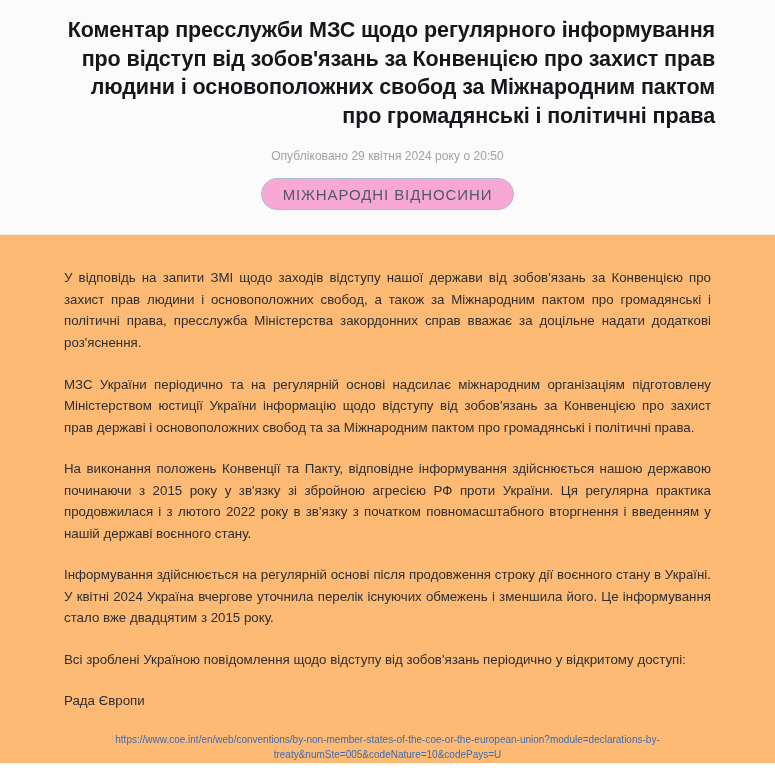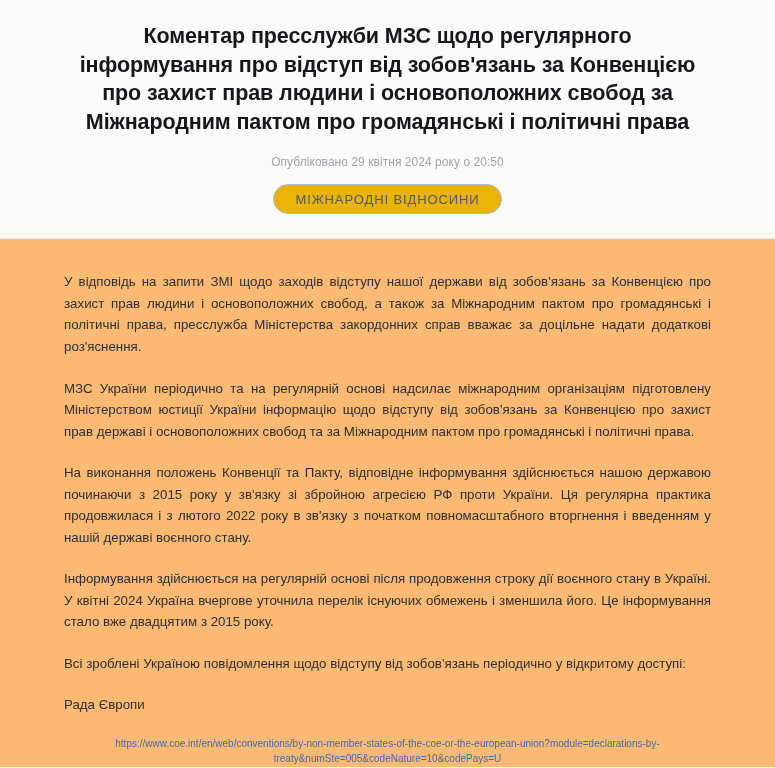--- a/index.html
+++ b/index.html
@@ -18,26 +18,26 @@
   }
 
   
   .article-header {
     background: #fbfbfc;
     border-bottom: 1px solid #ededf0;
     padding: 12px 56px 24px 56px;
   }
 
   .article-title {
-    margin: 10px;
+    margin: 4px;
     font-size: 21.5px;
     line-height: 1.33;
     font-weight: 700;
     color: #16171a;
-    text-align: center;
+    text-align: right;
     letter-spacing: -0.1px;
   }
 
   .article-date {
     margin: 19px 0 0 0;
     text-align: center;
     font-size: 12px;
     color: #a0a2a8;
     letter-spacing: 0.05px;
   }
@@ -45,25 +45,25 @@
   .tag-row {
     margin-top: 15px;
     text-align: center;
   }
 
   .tag-badge {
     display: inline-block;
     border: 1px solid #a9bdd4;
     border-radius: 20px;
     padding: 7px 21px 6px 21px;
-    font-size: 13px;
+    font-size: 15px;
     letter-spacing: 0.9px;
     color: #4e5a68;
     text-transform: uppercase;
-    background: #eab308;
+    background: #f9a8d4;
     cursor: pointer;
     white-space: nowrap;
   }
 
   
   .article-body {
     padding: 32px 64px 0 64px;
     background: #fdba74;
   }
 

